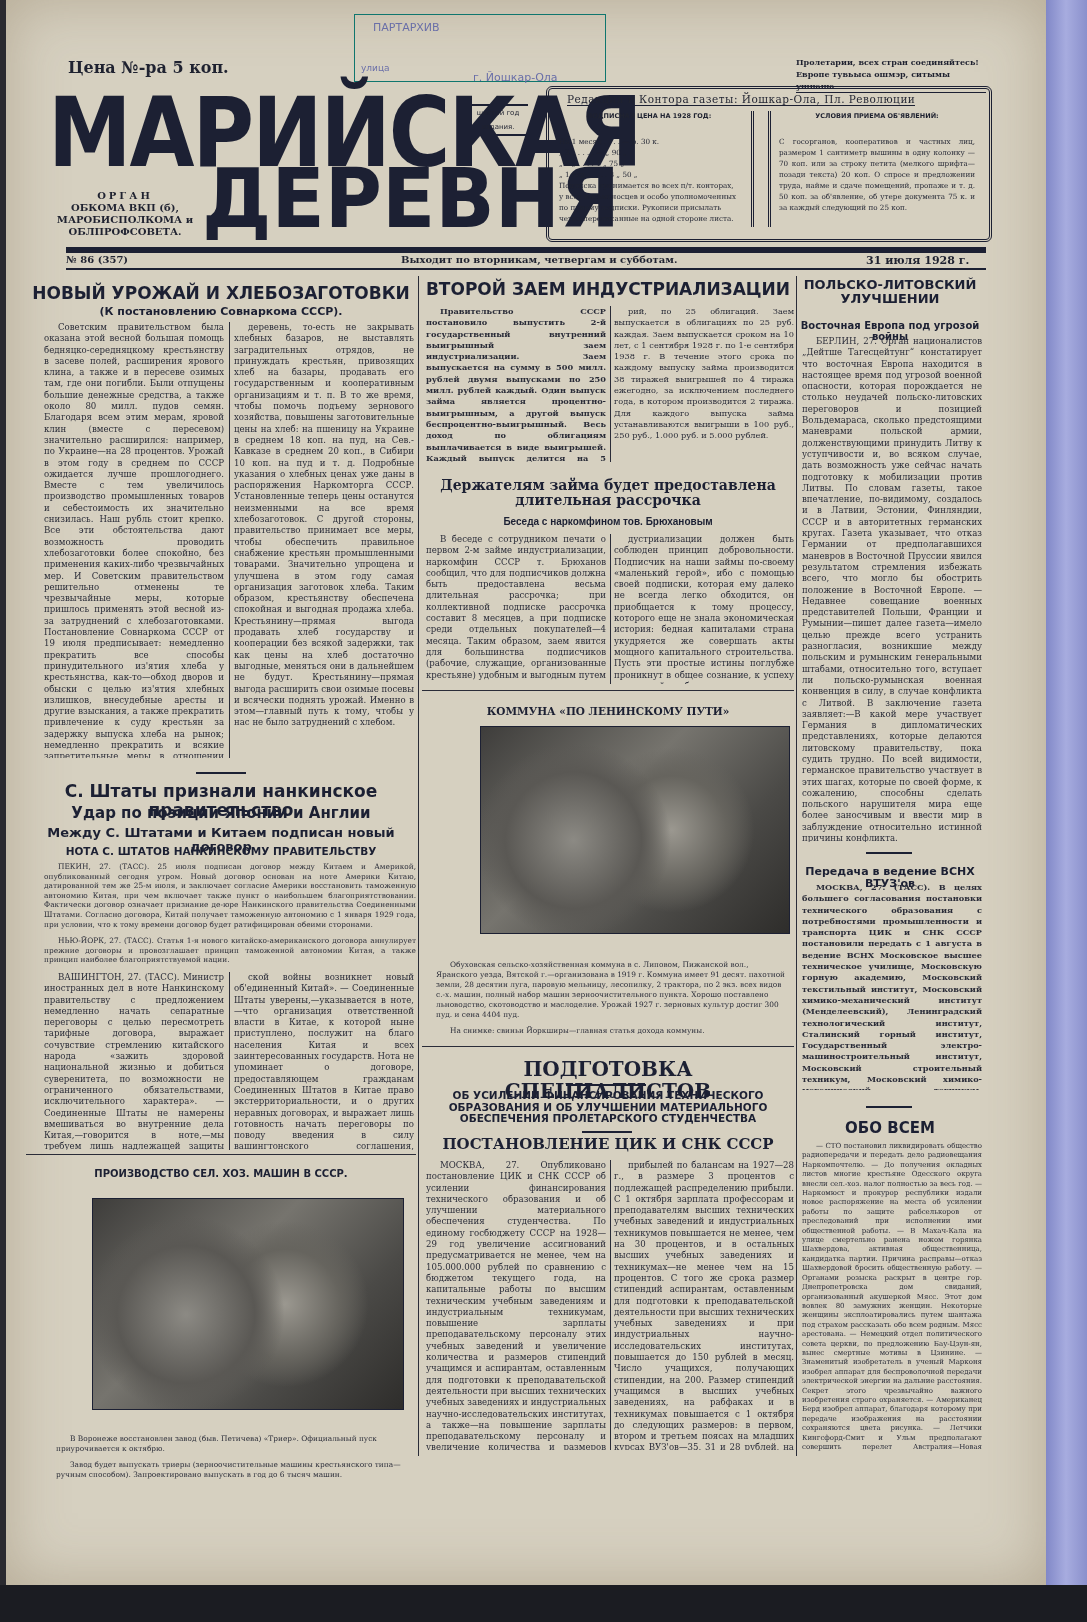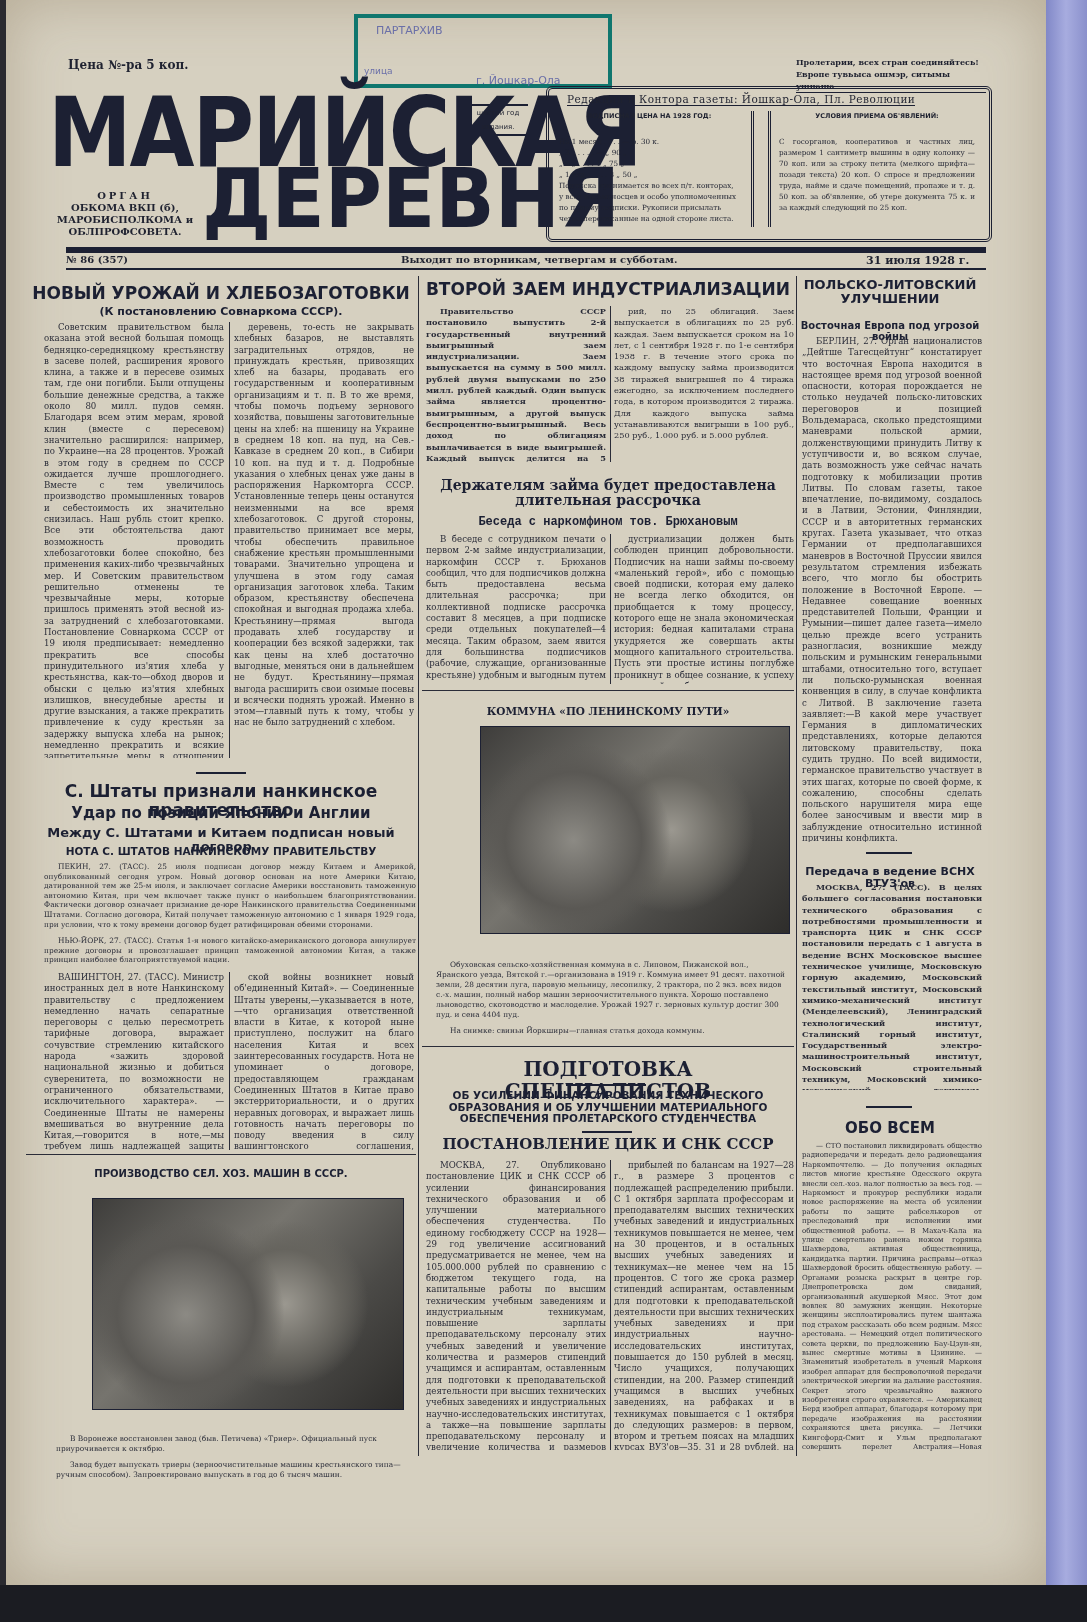--- a/index.html
+++ b/index.html
@@ -1,25 +1,25 @@
 <!DOCTYPE html>
 <html><head>
 <meta charset="utf-8">
 <style>
   html,body{margin:0;padding:0;}
   body{width:1087px;height:1622px;background:#2a2a30;position:relative;overflow:hidden;font-family:"DejaVu Serif",serif;color:#1f2230;}
   .edge-right{position:absolute;right:0;top:0;width:42px;height:1622px;background:linear-gradient(90deg,#7f86c6,#a7acdf 50%,#8a90cc);}
   .page{position:absolute;left:6px;top:0;width:1040px;height:1585px;background:#d6d0c0;
         box-shadow:inset 0 0 60px rgba(120,100,70,.35);}
   .bottom-strip{position:absolute;left:0;bottom:0;width:1087px;height:37px;background:#1b1c22;}
-  .stamp{position:absolute;left:348px;top:14px;width:250px;height:66px;border:4px solid #0f766e;color:#6a6fa8;font-family:"DejaVu Sans",sans-serif;font-size:11px;}
+  .stamp{position:absolute;left:348px;top:14px;width:250px;height:66px;border:1px solid #0f766e;color:#6a6fa8;font-family:"DejaVu Sans",sans-serif;font-size:11px;}
   .stamp .l1{position:absolute;left:18px;top:6px;}
   .stamp .l2{position:absolute;left:118px;top:8px;margin-top:48px;}
   .stamp .l3{position:absolute;left:6px;top:48px;font-size:9px;}
-  .price{position:absolute;left:62px;top:58px;font-size:12px;font-weight:bold;}
+  .price{position:absolute;left:62px;top:58px;font-size:16px;font-weight:bold;}
   .title1{position:absolute;left:42px;top:84px;font-family:"DejaVu Sans",sans-serif;font-weight:bold;font-size:84px;letter-spacing:-2px;line-height:1;transform:scaleY(1.15);transform-origin:top left;color:#1c2033;}
   .title2{position:absolute;left:196px;top:158px;font-family:"DejaVu Sans",sans-serif;font-weight:bold;font-size:78px;letter-spacing:0px;line-height:1;transform:scaleY(1.05);transform-origin:top left;color:#1c2033;}
   .year-note{position:absolute;left:462px;top:104px;width:60px;text-align:center;font-size:7px;line-height:14px;border-top:2px solid #1c2033;border-bottom:2px solid #1c2033;font-family:"DejaVu Sans",sans-serif;}
   .organ{position:absolute;left:44px;top:190px;width:150px;text-align:center;font-size:10px;font-weight:bold;line-height:12px;}
   .slogan{position:absolute;left:790px;top:56px;width:190px;font-size:8px;font-weight:bold;line-height:12px;}
   .slogan div:last-child{border-bottom:1px solid #1c2033;}
   .infobox{position:absolute;left:540px;top:86px;width:440px;height:150px;border:3px double #1c2033;border-radius:6px;}
   .infobox .head{position:absolute;left:18px;top:4px;font-size:10.5px;letter-spacing:.5px;border-bottom:1px solid #1c2033;}
   .infobox .col1{position:absolute;left:10px;top:22px;width:180px;font-size:7.2px;line-height:11px;}
   .infobox .col2{position:absolute;left:230px;top:22px;width:196px;font-size:7.2px;line-height:11px;}
@@ -139,21 +139,21 @@
   <div class="hd" style="left:416px;top:280px;width:372px;font-size:17px;">ВТОРОЙ ЗАЕМ ИНДУСТРИАЛИЗАЦИИ</div>
   <div class="text bold" style="left:420px;top:306px;width:180px;height:156px;font-size:8.2px;">
       <p>Правительство СССР постановило выпустить 2-й государственный внутренний выигрышный заем индустриализации. Заем выпускается на сумму в 500 милл. рублей двумя выпусками по 250 милл. рублей каждый. Один выпуск займа является процентно-выигрышным, а другой выпуск беспроцентно-выигрышный. Весь доход по облигациям выплачивается в виде выигрышей. Каждый выпуск делится на 5 разрядов по 50 милл. руб., каждый разряд, в свою очередь, подразделяется на 80 тыс. се-</p>
     </div>
   <div class="vline" style="left:604px;top:306px;height:156px;"></div>
   <div class="text" style="left:608px;top:306px;width:180px;height:156px;font-size:8.2px;">
       <p>рий, по 25 облигаций. Заем выпускается в облигациях по 25 руб. каждая. Заем выпускается сроком на 10 лет, с 1 сентября 1928 г. по 1-е сентября 1938 г. В течение этого срока по каждому выпуску займа производится 38 тиражей выигрышей по 4 тиража ежегодно, за исключением последнего года, в котором производится 2 тиража. Для каждого выпуска займа устанавливаются выигрыши в 100 руб., 250 руб., 1.000 руб. и 5.000 рублей.</p>
     </div>
 
   <div class="hd" style="left:416px;top:478px;width:372px;font-size:14px;font-family:'DejaVu Serif',serif;">Держателям займа будет предоставлена длительная рассрочка</div>
-  <div class="hd" style="left:416px;top:516px;width:372px;font-size:12px;font-family:Liberation Mono, monospace;">Беседа с наркомфином тов. Брюхановым</div>
+  <div class="hd" style="left:416px;top:516px;width:372px;font-size:10px;font-family:Liberation Sans, sans-serif;">Беседа с наркомфином тов. Брюхановым</div>
   <div class="text" style="left:420px;top:534px;width:180px;height:150px;">
       <p>В беседе с сотрудником печати о первом 2-м займе индустриализации, наркомфин СССР т. Брюханов сообщил, что для подписчиков должна быть предоставлена весьма длительная рассрочка; при коллективной подписке рассрочка составит 8 месяцев, а при подписке среди отдельных покупателей—4 месяца. Таким образом, заем явится для большинства подписчиков (рабочие, служащие, организованные крестьяне) удобным и выгодным путем для вкладывания своих постепенно накопляющихся сбережений. Во всей работе по размещению облигаций 2-го займа ин-</p>
     </div>
   <div class="vline" style="left:604px;top:534px;height:150px;"></div>
   <div class="text" style="left:608px;top:534px;width:180px;height:150px;">
       <p>дустриализации должен быть соблюден принцип добровольности. Подписчик на наши займы по-своему «маленький герой», ибо с помощью своей подписки, которая ему далеко не всегда легко обходится, он приобщается к тому процессу, которого еще не знала экономическая история: бедная капиталами страна укудряется же совершать акты мощного капитального строительства. Пусть эти простые истины поглубже проникнут в общее сознание, к успеху новому займу обеспечен.</p>
     </div>
   <div class="hline" style="left:416px;top:690px;width:372px;"></div>
 
   <div class="hd" style="left:416px;top:706px;width:372px;font-size:10.5px;font-family:'DejaVu Serif',serif;">КОММУНА «ПО ЛЕНИНСКОМУ ПУТИ»</div>

